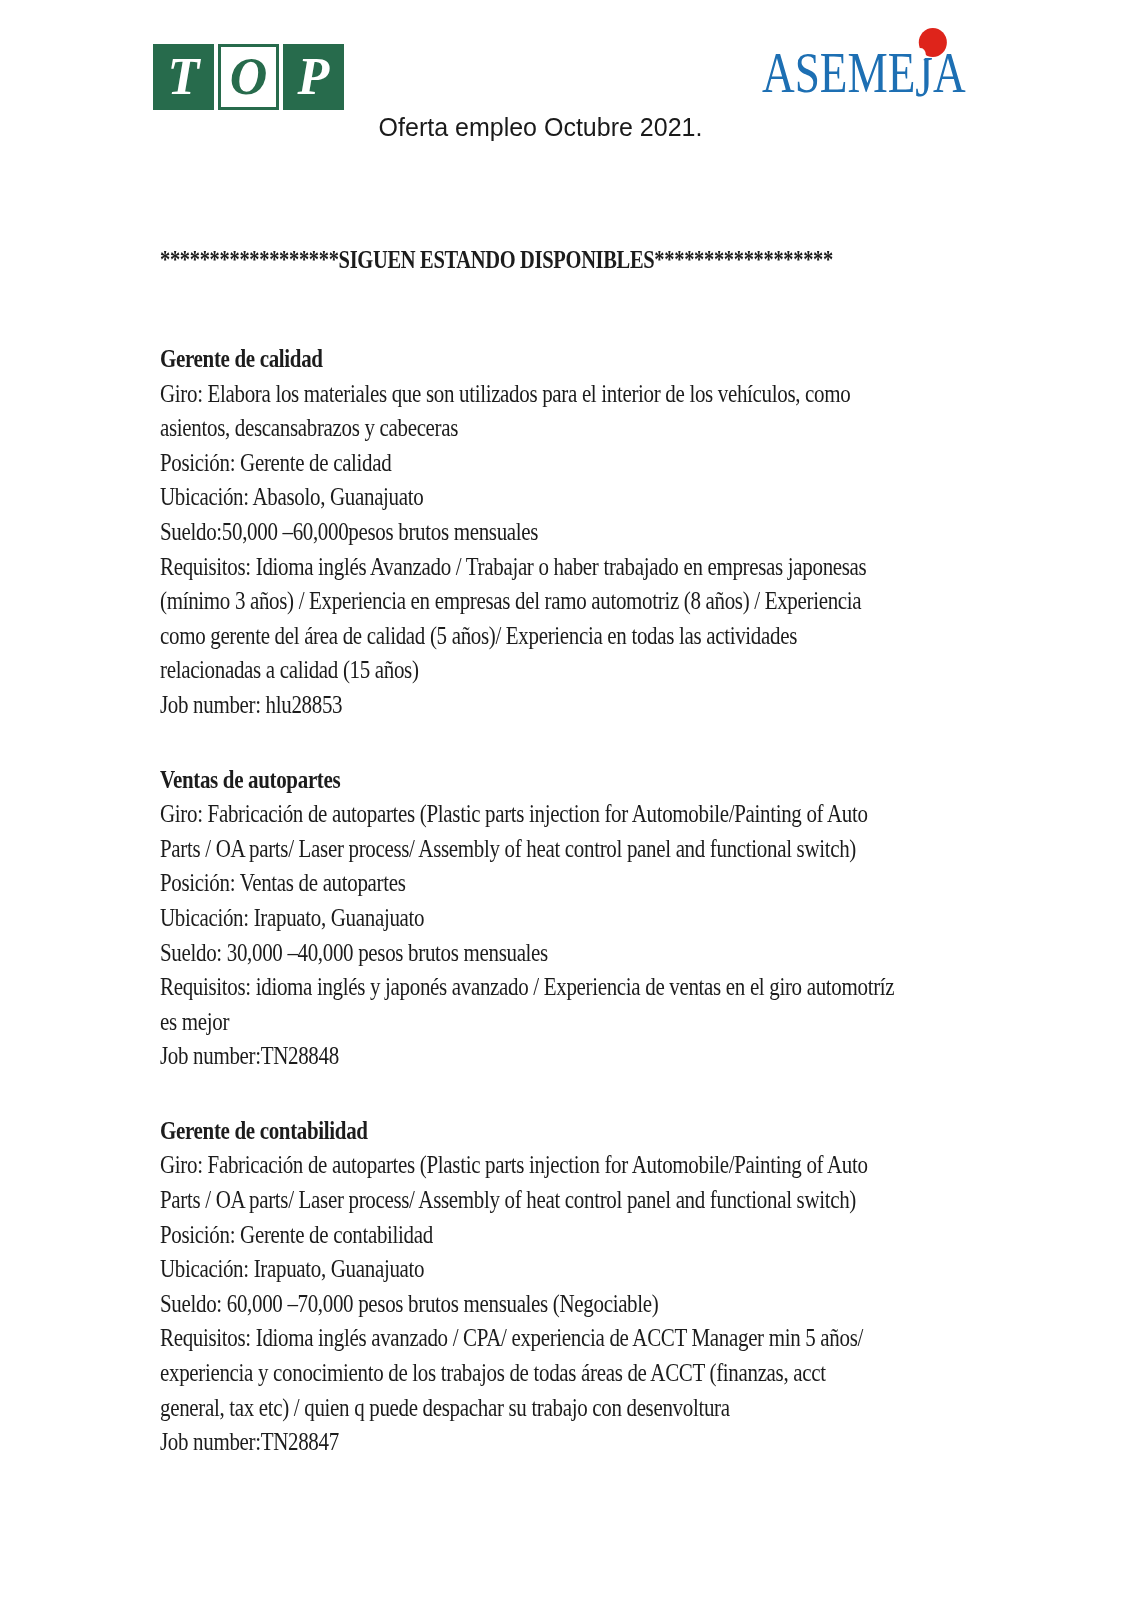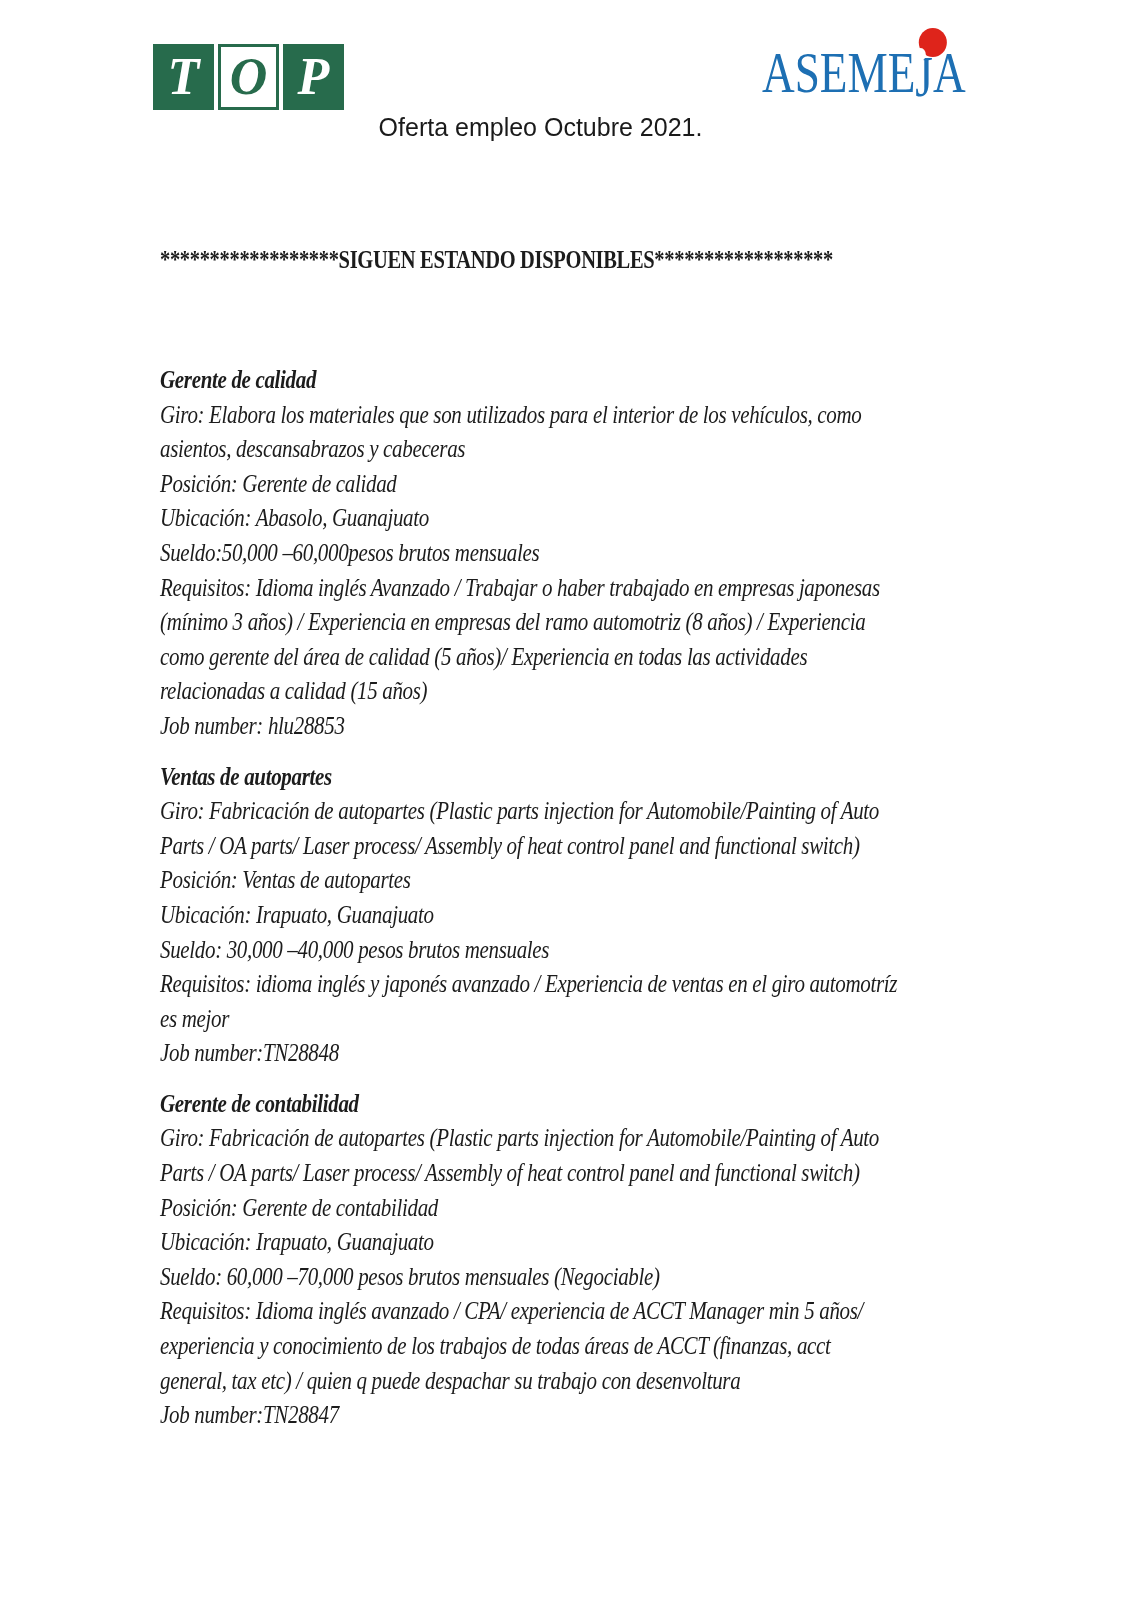--- a/index.html
+++ b/index.html
@@ -45,22 +45,22 @@
   }
 
   
   .banner {
     position:absolute; left:160px; top:246px; white-space:nowrap;
     font-size:25px; font-weight:bold; letter-spacing:-0.4px;
     transform:scaleX(0.82); transform-origin:0 0;
   }
 
   
-  #jobs { position:absolute; left:160px; top:363px; width:860px;font-style:italic; }
-  .job + .job { margin-top:16px; }
+  #jobs { position:absolute; left:160px; top:342px; width:860px; }
+  .job + .job { margin-top:40px; }
   .job-title, .job-line {
     margin:0; font-size:25px; letter-spacing:-0.4px; line-height:34.6px;
     white-space:nowrap; transform:scaleX(0.84); transform-origin:0 50%;
   }
   .job-title { font-weight:bold; }
 </style>
 </head>
 <body>
 
 <div class="page" style="--green: #276b4c; --blue: #1d6fb3; --red: #de241b; --text: #1c1c1c;">

